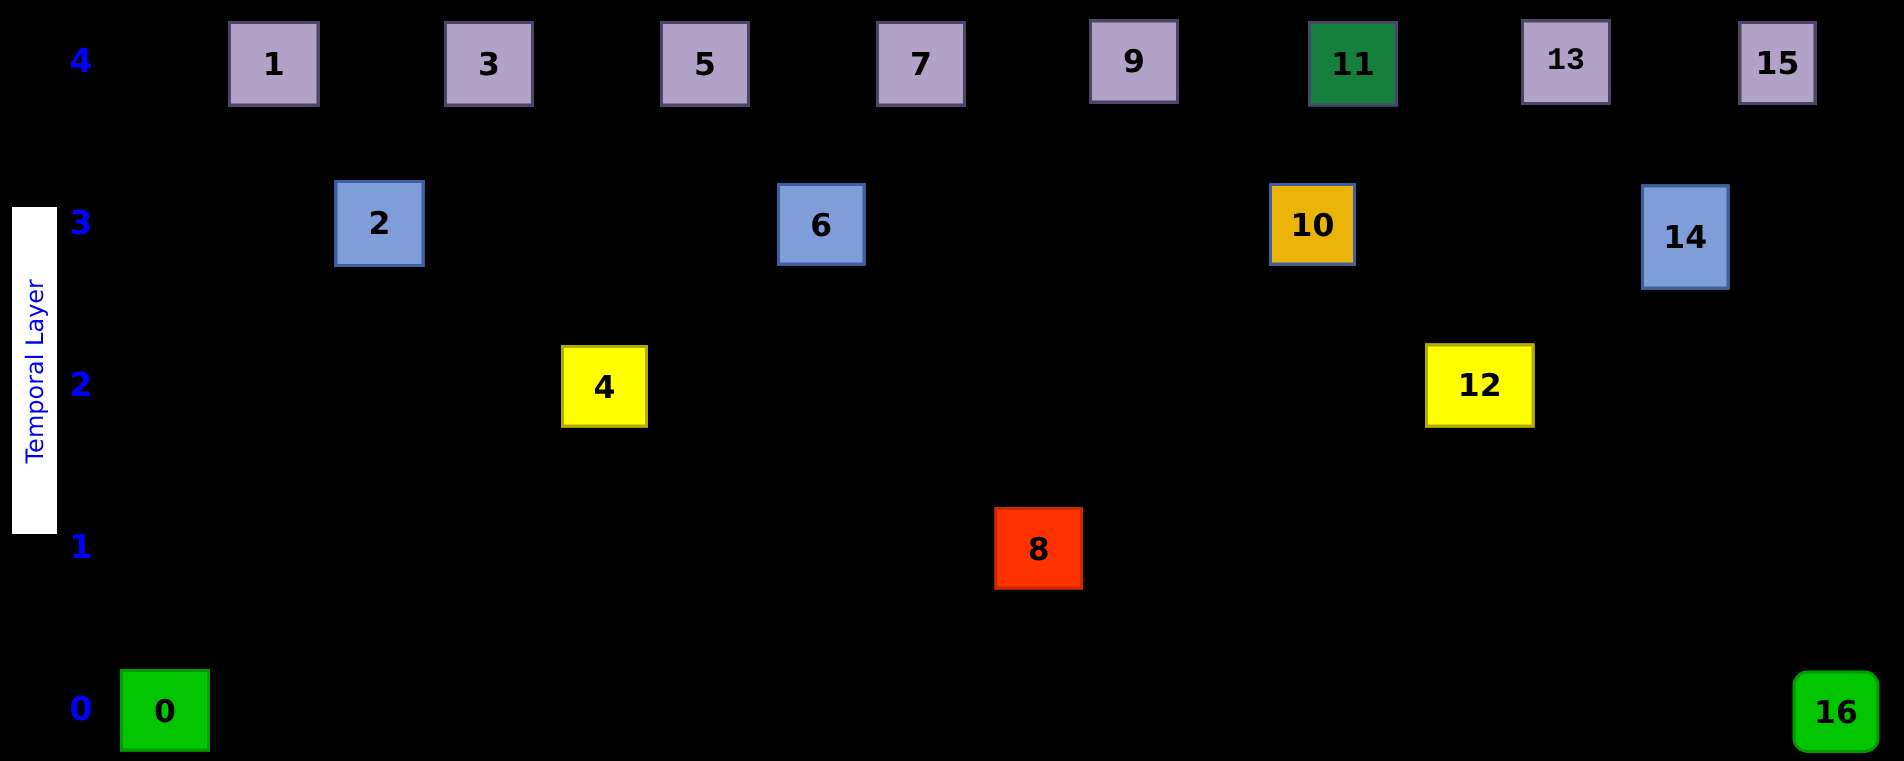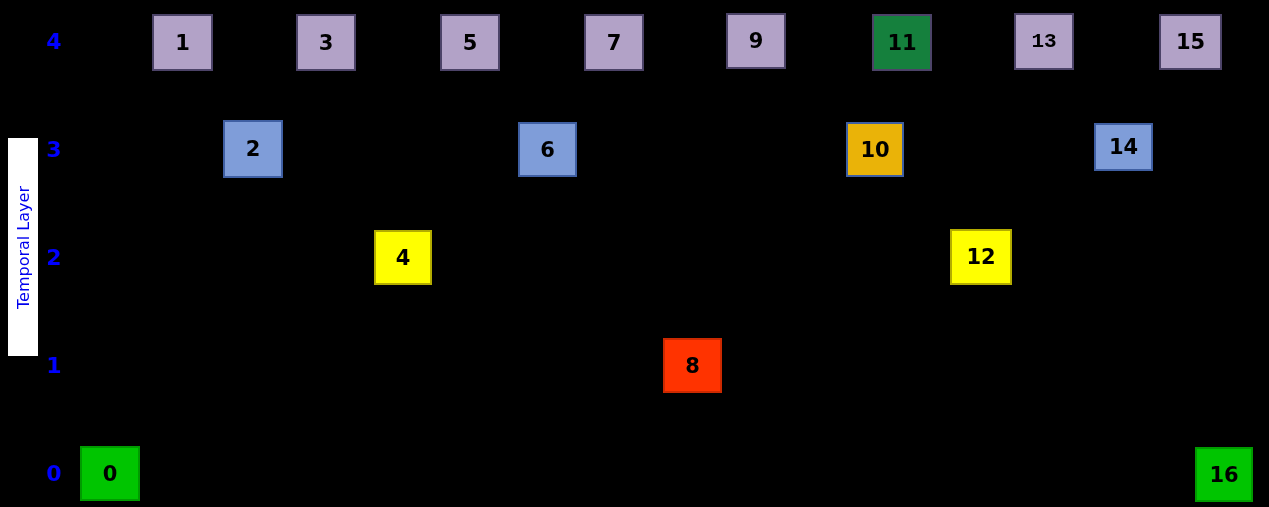--- a/index.html
+++ b/index.html
@@ -96,29 +96,29 @@
       </div>
       <div class="frame-box" style="left: 726px; top: 13px; width: 60px; height: 56px; background: rgb(178, 162, 199); border-color: rgb(76, 67, 104);">
         <span class="frame-label">9</span>
       </div>
       <div class="frame-box" style="left: 846px; top: 122px; width: 58px; height: 55px; background: #eab308; border-color: rgb(63, 95, 163);">
         <span class="frame-label">10</span>
       </div>
       <div class="frame-box" style="left: 872px; top: 14px; width: 60px; height: 57px; background: #15803d; border-color: rgb(76, 67, 104);">
         <span class="frame-label">11</span>
       </div>
-      <div class="frame-box" style="left: 950px; top: 229px; width: 62px; height: 56px; background: rgb(255, 255, 0); border-color: rgb(179, 172, 0);">
+      <div class="frame-box" style="left: 950px; top: 229px; width: 73px; height: 56px; background: rgb(255, 255, 0); border-color: rgb(179, 172, 0);">
         <span class="frame-label">12</span>
       </div>
       <div class="frame-box" style="left: 1014px; top: 13px; width: 60px; height: 57px; background: rgb(178, 162, 199); border-color: rgb(76, 67, 104); font-family: Liberation Mono, monospace;">
         <span class="frame-label">13</span>
       </div>
-      <div class="frame-box" style="left: 1094px; top: 123px; width: 59px; height: 48px; background: rgb(127, 157, 217); border-color: rgb(63, 95, 163);">
+      <div class="frame-box" style="left: 1094px; top: 123px; width: 59px; height: 70px; background: rgb(127, 157, 217); border-color: rgb(63, 95, 163);">
         <span class="frame-label">14</span>
       </div>
-      <div class="frame-box" style="left: 1159px; top: 14px; width: 63px; height: 56px; background: rgb(178, 162, 199); border-color: rgb(76, 67, 104);">
+      <div class="frame-box" style="left: 1159px; top: 14px; width: 52px; height: 56px; background: rgb(178, 162, 199); border-color: rgb(76, 67, 104);">
         <span class="frame-label">15</span>
       </div>
-      <div class="frame-box" style="left: 1195px; top: 447px; width: 58px; height: 55px; background: rgb(0, 197, 0); border-color: rgb(0, 155, 0);">
+      <div class="frame-box" style="left: 1195px; top: 447px; width: 58px; height: 55px; background: rgb(0, 197, 0); border-color: rgb(0, 155, 0); border-radius: 10px;">
         <span class="frame-label">16</span>
       </div>
     </div>
 </div>
 
 </body></html>

